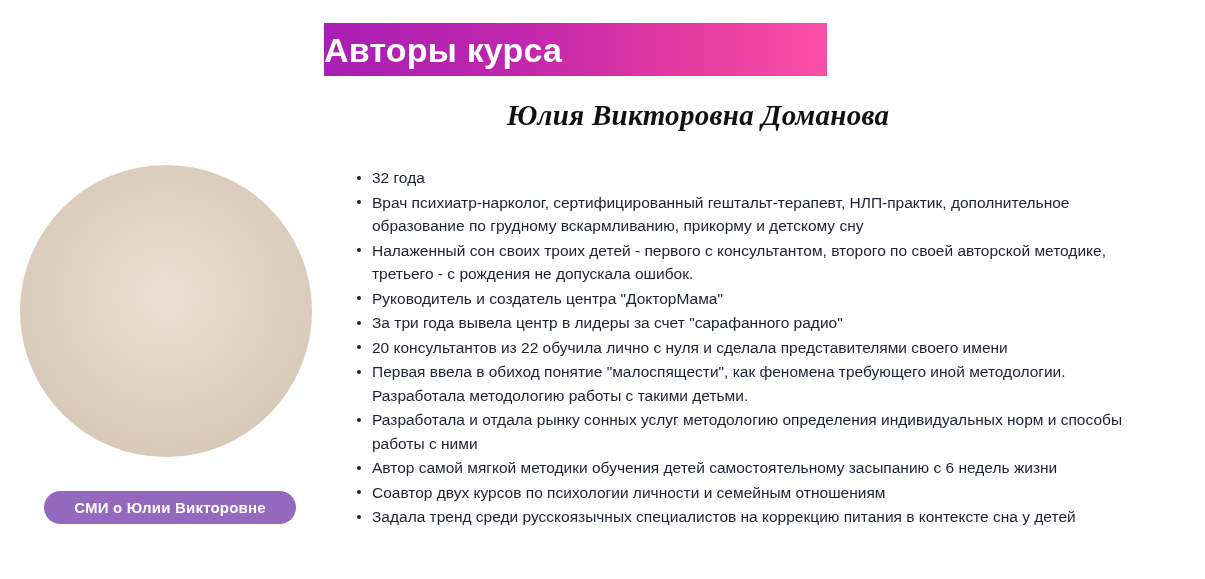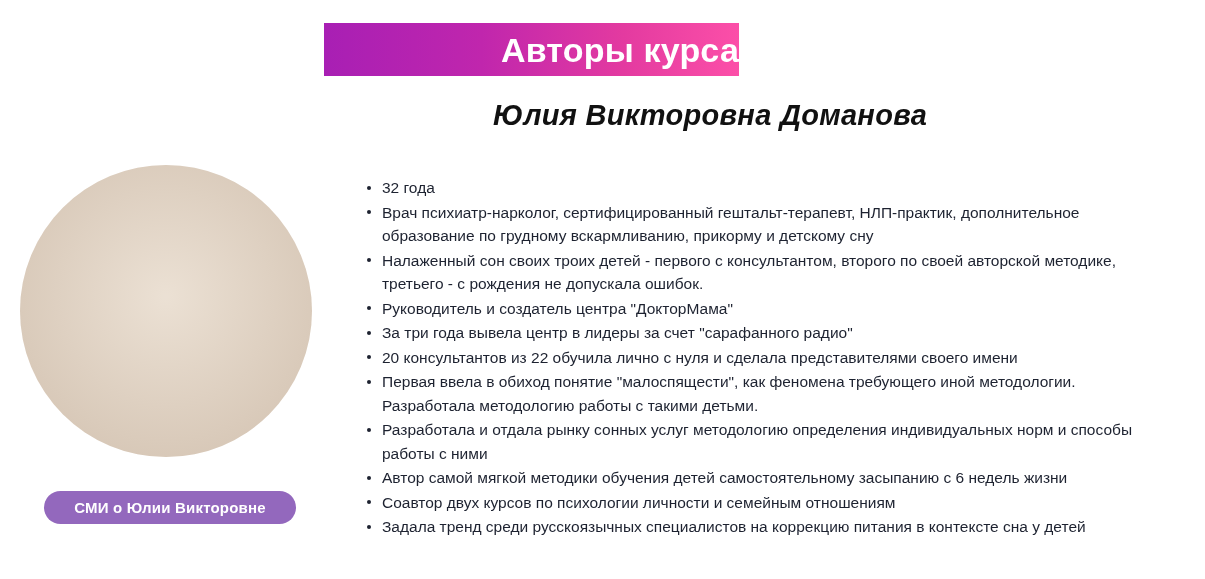--- a/index.html
+++ b/index.html
@@ -22,44 +22,44 @@
     position: absolute;
     inset: 0;
     background: #ffffff;
   }
 
   
   .title-banner {
     position: absolute;
     left: 324px;
     top: 23px;
-    width: 415px;
+    width: 503px;
     height: 53px;
     background: linear-gradient(90deg, #a81fb4 0%, #c026ad 38%, #e33aa0 72%, #fc4fa8 100%);
     display: flex;
     align-items: center;
-    justify-content: flex-end;
+    justify-content: flex-start;
   }
   .title-banner-text {
     color: #ffffff;
     font-size: 34px;
     font-weight: 700;
     letter-spacing: 0.2px;
     line-height: 1;
     white-space: nowrap;
   }
 
   
   .author-name {
     position: absolute;
-    left: 340px;
+    left: 328px;
     top: 99px;
     width: 740px;
     text-align: center;
-    font-family: Liberation Sans, sans-serif;
+    font-family: Liberation Serif, serif;
     font-style: italic;
     font-weight: 700;
     font-size: 29px;
     letter-spacing: 0.3px;
     color: #111111;
     white-space: nowrap;
   }
 
   
   .portrait {
@@ -131,21 +131,21 @@
     cursor: pointer;
     white-space: nowrap;
   }
 
   
   .bio-list {
     position: absolute;
     left: 352px;
     top: 166px;
     width: 790px;
-    margin: 10px;
+    margin: 0;
     padding: 0;
     list-style: none;
   }
   .bio-item {
     position: relative;
     padding-left: 20px;
     margin: 0 0 1px 0;
     font-size: 15.5px;
     line-height: 23.5px;
     color: #1d2230;

